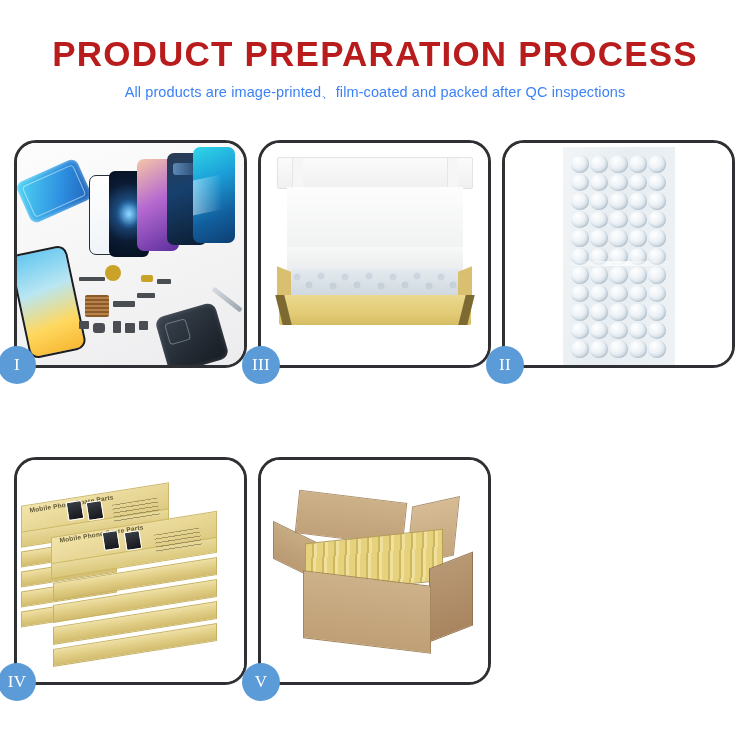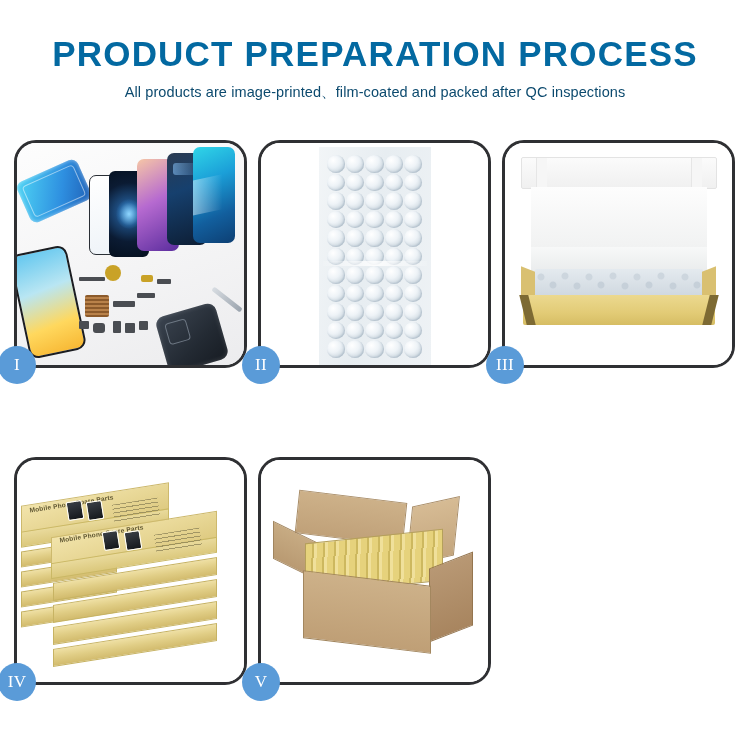--- a/index.html
+++ b/index.html
@@ -10,29 +10,29 @@
     overflow:hidden;
     position:relative;
   }
 
   
   .header { width:750px; padding-top:36px; text-align:center; }
   .title {
     font-size:35px;
     font-weight:700;
     letter-spacing:1.2px;
-    color:#0369a1;
+    color:#b91c1c;
     line-height:1.05;
     white-space:nowrap;
   }
   .subtitle {
     margin-top:10px;
     font-size:14.5px;
     font-weight:400;
-    color:#0c4a6e;
+    color:#3b82f6;
     letter-spacing:0.1px;
     white-space:nowrap;
   }
 
   
   .grid {
     position:absolute;
     left:14px;  top:140px;
     width:722px; height:545px;
     display:grid;
@@ -384,98 +384,98 @@
         <div class="pt" style="left:78px; top:16px; width:14px; height:5px;"></div>
         <div class="pt" style="left:60px; top:58px; width:9px;  height:9px;"></div>
         <div class="chassis"></div>
         <div class="tweezer"></div>
       </div>
     </div>
     <div class="badge">I</div>
   </div>
 
   <div class="panel">
-    <div class="panel-inner p2">
-      <div class="wrap-sheet"></div>
-      <div class="bubbles" id="bubble-host">
-          <div class="bub"></div>
-          <div class="bub"></div>
-          <div class="bub"></div>
-          <div class="bub"></div>
-          <div class="bub"></div>
-          <div class="bub"></div>
-          <div class="bub"></div>
-          <div class="bub"></div>
-          <div class="bub"></div>
-          <div class="bub"></div>
-          <div class="bub"></div>
-          <div class="bub"></div>
-          <div class="bub"></div>
-          <div class="bub"></div>
-          <div class="bub"></div>
-          <div class="bub"></div>
-          <div class="bub"></div>
-          <div class="bub"></div>
-          <div class="bub"></div>
-          <div class="bub"></div>
-          <div class="bub"></div>
-          <div class="bub"></div>
-          <div class="bub"></div>
-          <div class="bub"></div>
-          <div class="bub"></div>
-          <div class="bub"></div>
-          <div class="bub"></div>
-          <div class="bub"></div>
-          <div class="bub"></div>
-          <div class="bub"></div>
-          <div class="bub"></div>
-          <div class="bub"></div>
-          <div class="bub"></div>
-          <div class="bub"></div>
-          <div class="bub"></div>
-          <div class="bub"></div>
-          <div class="bub"></div>
-          <div class="bub"></div>
-          <div class="bub"></div>
-          <div class="bub"></div>
-          <div class="bub"></div>
-          <div class="bub"></div>
-          <div class="bub"></div>
-          <div class="bub"></div>
-          <div class="bub"></div>
-          <div class="bub"></div>
-          <div class="bub"></div>
-          <div class="bub"></div>
-          <div class="bub"></div>
-          <div class="bub"></div>
-          <div class="bub"></div>
-          <div class="bub"></div>
-          <div class="bub"></div>
-          <div class="bub"></div>
-          <div class="bub"></div>
-        </div>
-      <div class="wrap-seam"></div>
-    </div>
-    <div class="badge">II</div>
-  </div>
-
-  <div class="panel">
     <div class="panel-inner p3">
       <div class="m-lid"></div>
       <div class="m-inner"></div>
       <div class="m-foam"></div>
       <div class="m-bubbles"></div>
       <div class="m-side-l"></div>
       <div class="m-side-r"></div>
       <div class="m-front"></div>
     </div>
     <div class="badge">III</div>
   </div>
 
   <div class="panel">
+    <div class="panel-inner p2">
+      <div class="wrap-sheet"></div>
+      <div class="bubbles" id="bubble-host">
+          <div class="bub"></div>
+          <div class="bub"></div>
+          <div class="bub"></div>
+          <div class="bub"></div>
+          <div class="bub"></div>
+          <div class="bub"></div>
+          <div class="bub"></div>
+          <div class="bub"></div>
+          <div class="bub"></div>
+          <div class="bub"></div>
+          <div class="bub"></div>
+          <div class="bub"></div>
+          <div class="bub"></div>
+          <div class="bub"></div>
+          <div class="bub"></div>
+          <div class="bub"></div>
+          <div class="bub"></div>
+          <div class="bub"></div>
+          <div class="bub"></div>
+          <div class="bub"></div>
+          <div class="bub"></div>
+          <div class="bub"></div>
+          <div class="bub"></div>
+          <div class="bub"></div>
+          <div class="bub"></div>
+          <div class="bub"></div>
+          <div class="bub"></div>
+          <div class="bub"></div>
+          <div class="bub"></div>
+          <div class="bub"></div>
+          <div class="bub"></div>
+          <div class="bub"></div>
+          <div class="bub"></div>
+          <div class="bub"></div>
+          <div class="bub"></div>
+          <div class="bub"></div>
+          <div class="bub"></div>
+          <div class="bub"></div>
+          <div class="bub"></div>
+          <div class="bub"></div>
+          <div class="bub"></div>
+          <div class="bub"></div>
+          <div class="bub"></div>
+          <div class="bub"></div>
+          <div class="bub"></div>
+          <div class="bub"></div>
+          <div class="bub"></div>
+          <div class="bub"></div>
+          <div class="bub"></div>
+          <div class="bub"></div>
+          <div class="bub"></div>
+          <div class="bub"></div>
+          <div class="bub"></div>
+          <div class="bub"></div>
+          <div class="bub"></div>
+        </div>
+      <div class="wrap-seam"></div>
+    </div>
+    <div class="badge">II</div>
+  </div>
+
+  <div class="panel">
     <div class="panel-inner p4">
       <div class="stack">
         <div class="slab-plain" style="left:4px;  top:84px;  width:96px;  height:16px;"></div>
         <div class="slab-plain" style="left:4px;  top:104px; width:96px;  height:16px;"></div>
         <div class="slab-plain" style="left:4px;  top:124px; width:96px;  height:16px;"></div>
         <div class="slab-plain" style="left:4px;  top:144px; width:96px;  height:16px;"></div>
 
         <div class="sbox" style="left:4px; top:34px; width:148px; height:46px;">
           <div class="top"></div>
           <div class="front"></div>

